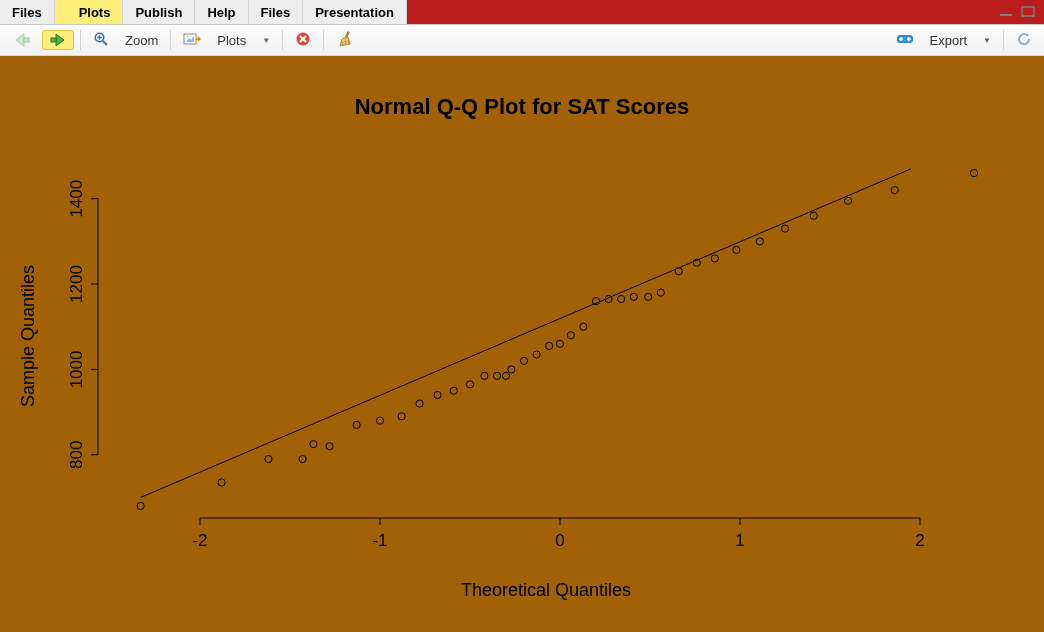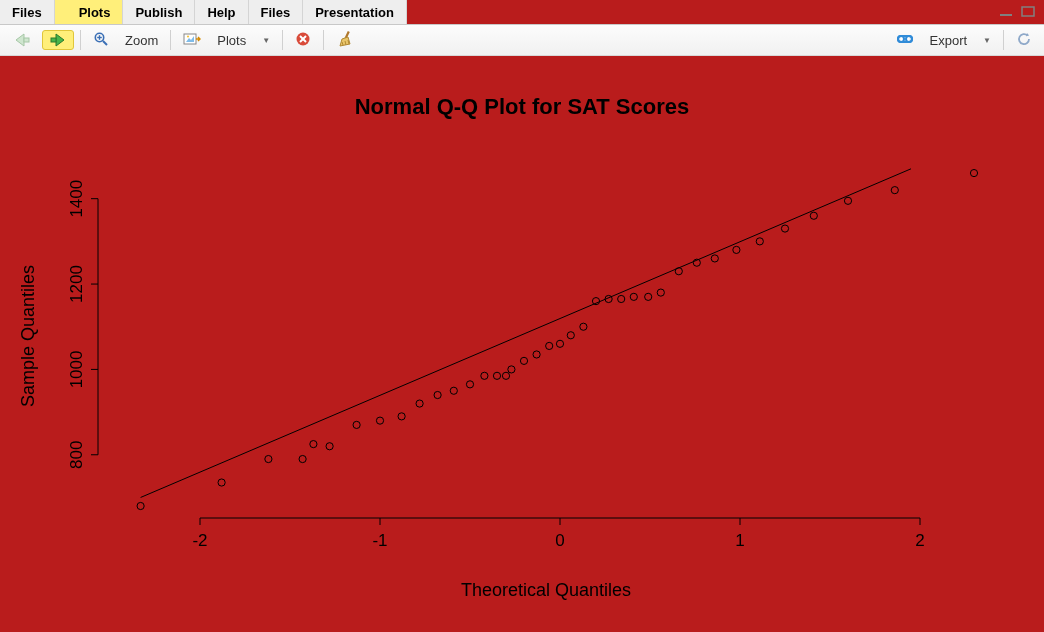--- a/index.html
+++ b/index.html
@@ -79,21 +79,21 @@
   .sep {
     width: 1px;
     height: 20px;
     background: #d0d0d0;
     margin: 0 2px;
   }
   .spacer { flex: 1; }
   .plot-area {
     position: absolute;
     left: 0; right: 0; top: 56px; bottom: 0;
-    background: #b91c1c;
+    background: #a16207;
   }
   .plot-area svg { width: 100%; height: 100%; display: block; }
   .chart-title {
     font-family: Arial, sans-serif;
     font-size: 22px;
     font-weight: bold;
   }
   .axis-label {
     font-family: Arial, sans-serif;
     font-size: 18px;

